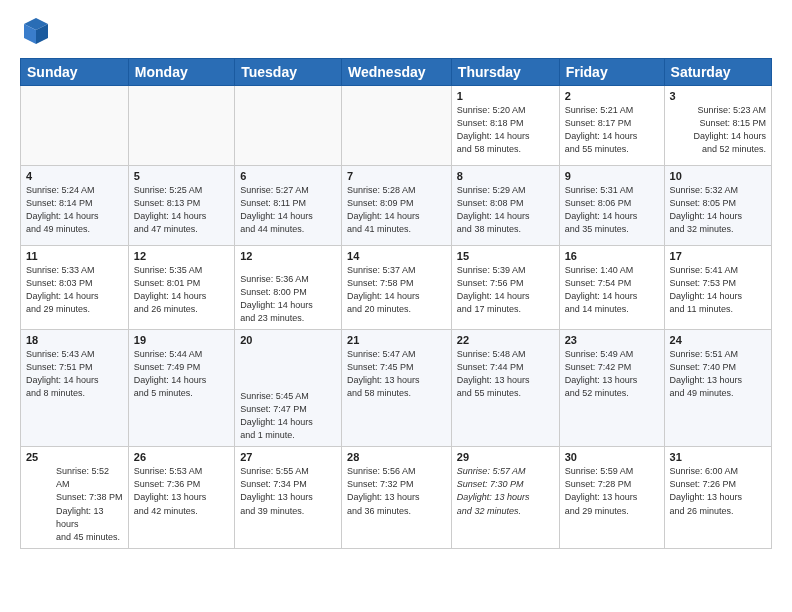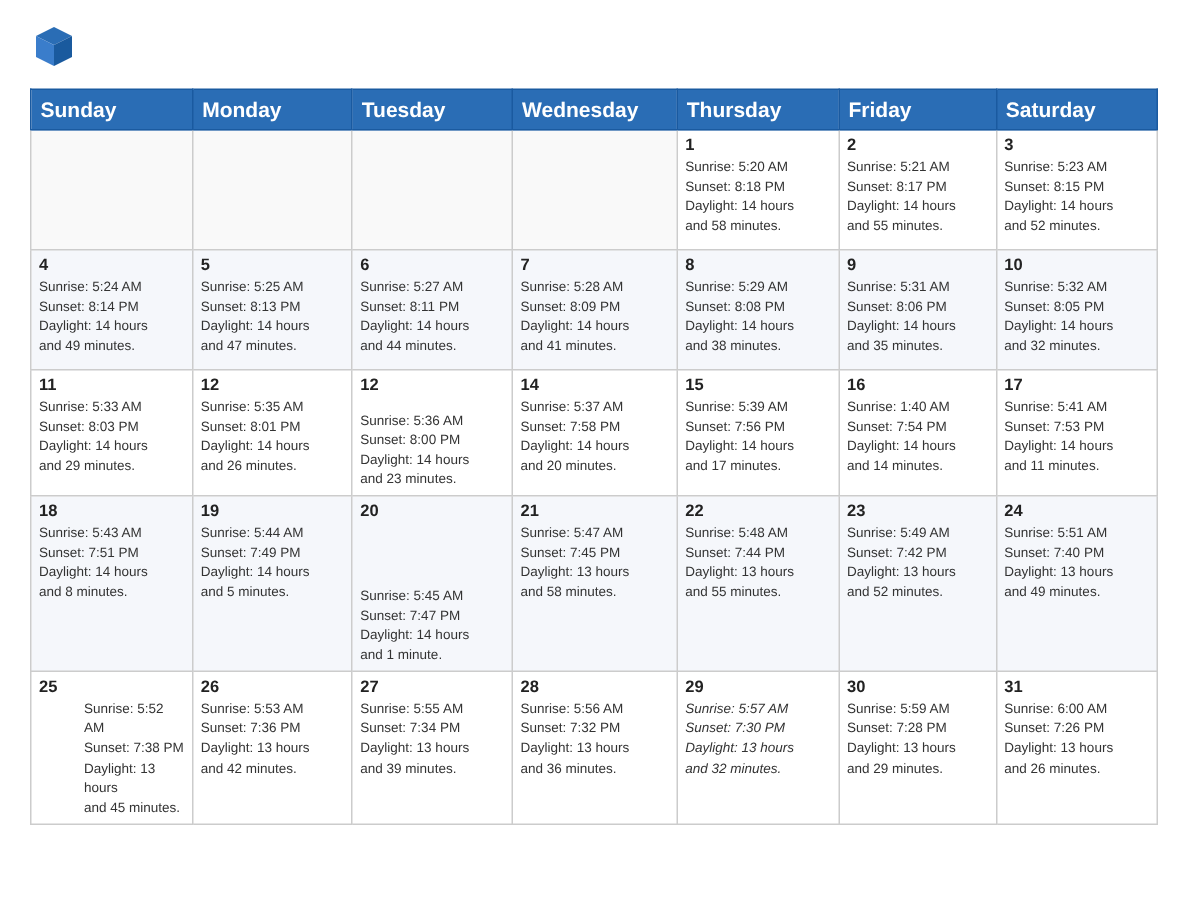--- a/index.html
+++ b/index.html
@@ -141,21 +141,21 @@
           </td>
           <td>
             <span class="day-num">2</span>
             <div class="day-info" style="white-space: pre-line;">Sunrise: 5:21 AM
 Sunset: 8:17 PM
 Daylight: 14 hours
 and 55 minutes.</div>
           </td>
           <td>
             <span class="day-num">3</span>
-            <div class="day-info" style="white-space: pre-line;">Sunrise: 5:23 AM
+            <div class="day-info" style="white-space: pre-line; text-align: right;">Sunrise: 5:23 AM
 Sunset: 8:15 PM
 Daylight: 14 hours
 and 52 minutes.</div>
           </td>
         </tr>
         <tr>
           <td>
             <span class="day-num">4</span>
             <div class="day-info" style="white-space: pre-line;">Sunrise: 5:24 AM
 Sunset: 8:14 PM

